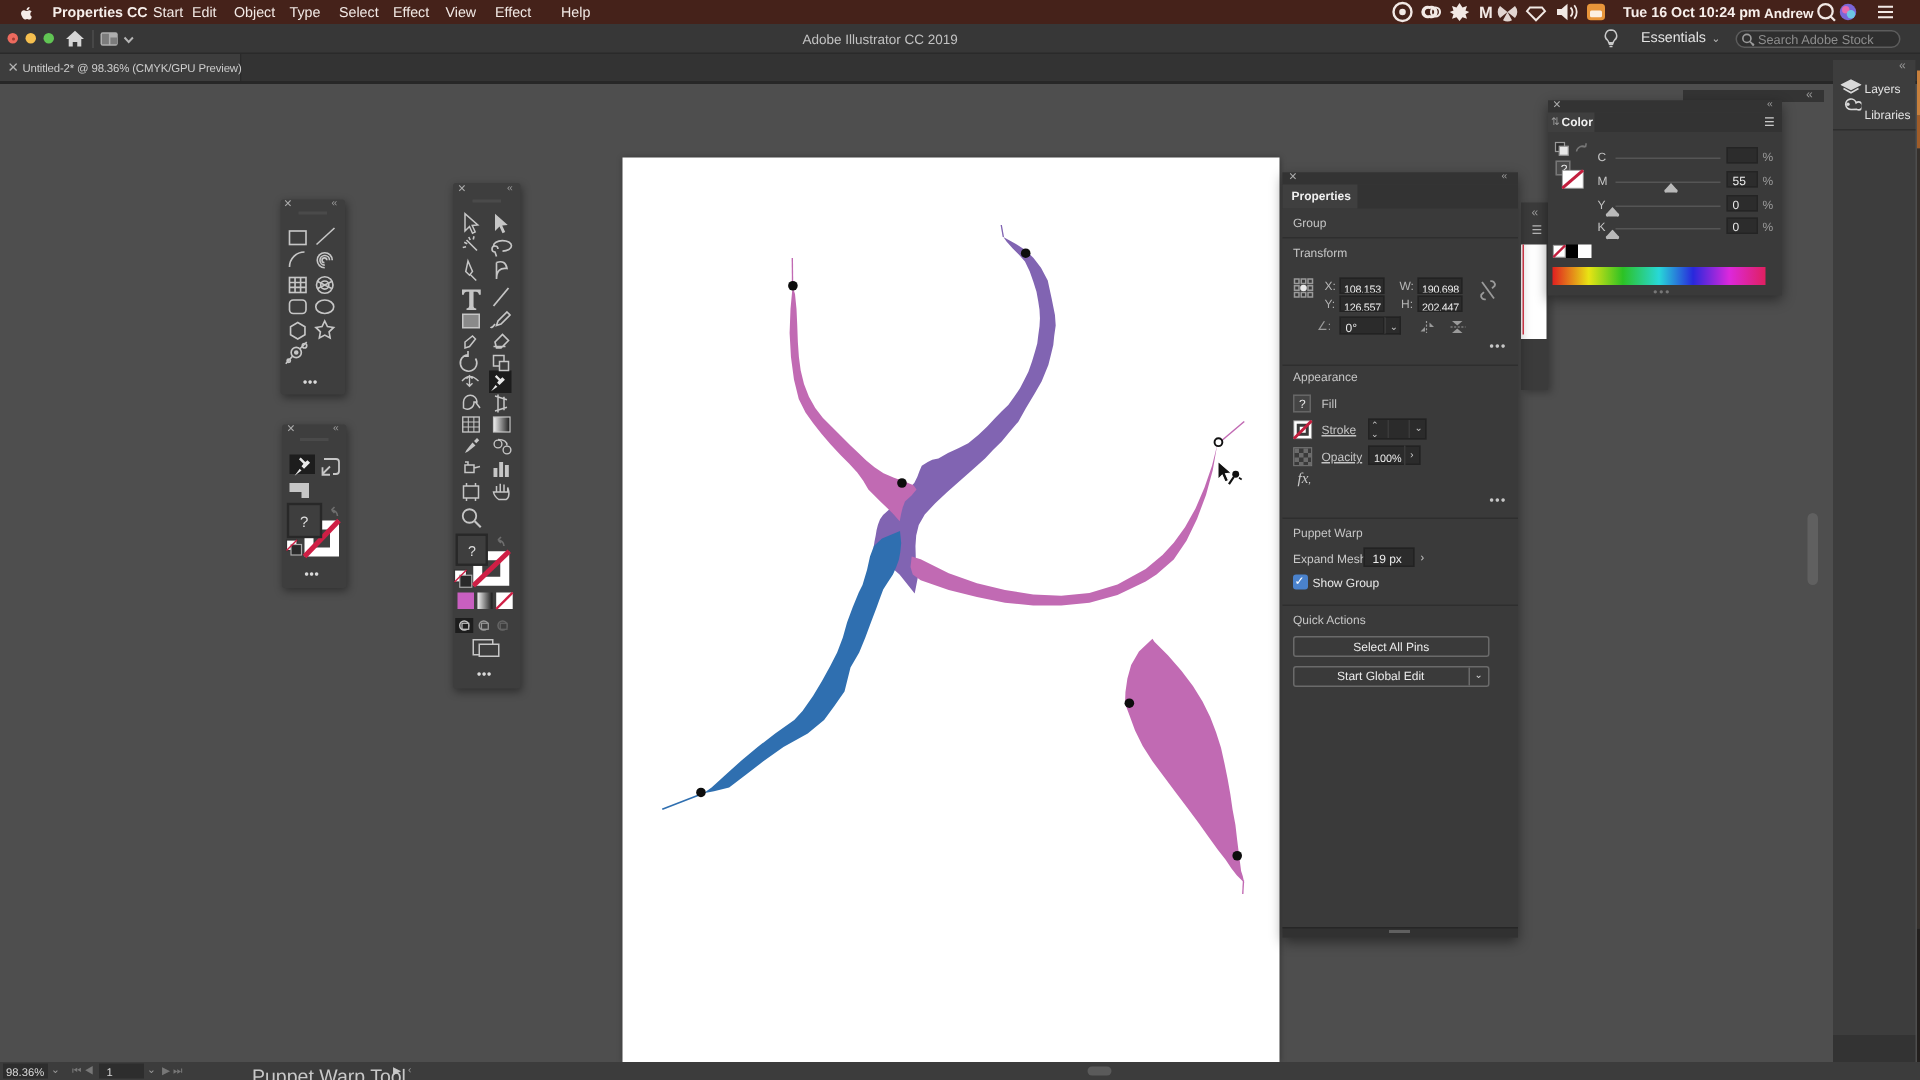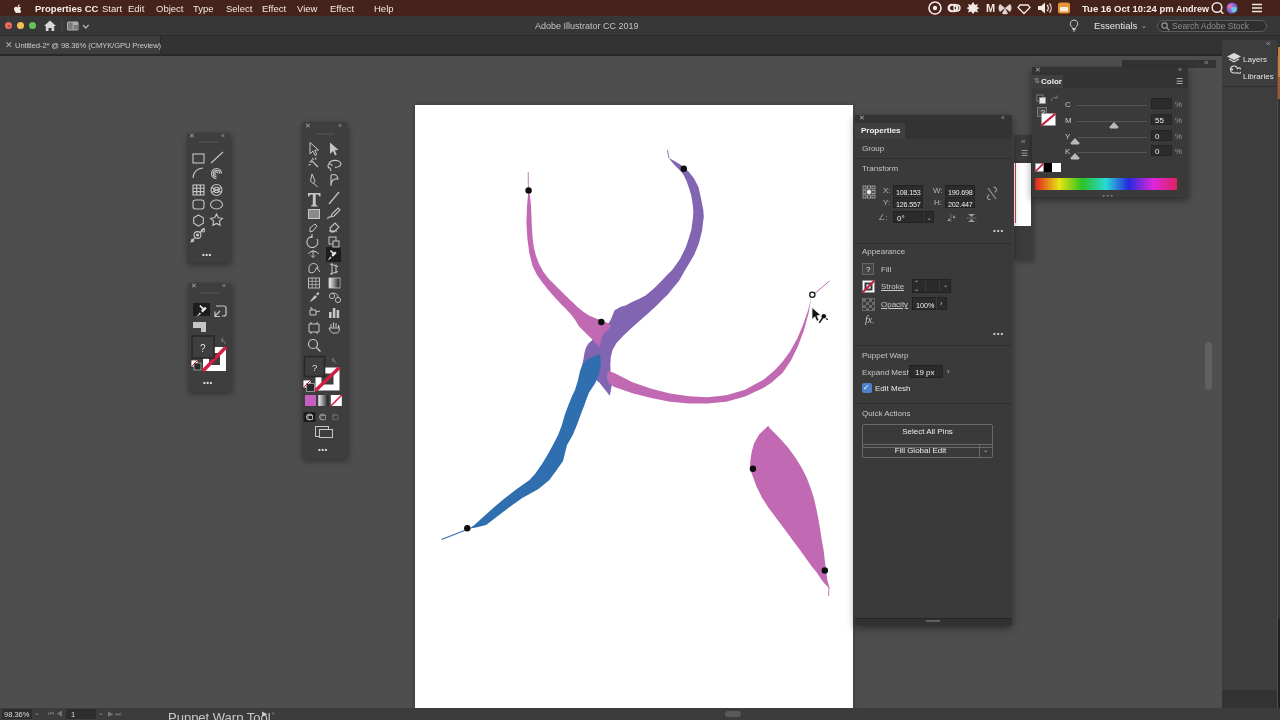--- a/index.html
+++ b/index.html
@@ -265,26 +265,26 @@
     <div class="abs" style="left:7px;top:253px;color:#c9c9c9;font-size:8px;">Expand Mesh:</div>
     <div class="abs" style="left:54px;top:250px;width:34px;height:13px;background:#2b2b2b;border:1px solid #222;">
         <span style="color:#ececec;font-size:8px;position:absolute;left:5px;top:2px;">19 px</span>
       </div>
     <div class="abs" style="left:88px;top:250px;width:12px;height:13px;">
         <span style="color:#ccc;font-size:7.5px;position:absolute;left:4px;top:2px;">›</span>
       </div>
     <div class="abs" style="left:7px;top:268px;width:10px;height:10px;background:#4a82cc;border-radius:2px;">
         <span style="color:#fff;font-size:8px;position:absolute;left:1px;top:-0.5px;">✓</span>
       </div>
-    <div class="abs" style="left:20px;top:269px;color:#e8e8e8;font-size:8px;">Edit Mesh</div>
+    <div class="abs" style="left:20px;top:269px;color:#e8e8e8;font-size:8px;">Show Group</div>
     <div class="abs" style="left:0;top:288px;width:157px;height:1px;background:#2e2e2e;"></div>
     <div class="abs" style="left:7px;top:294px;color:#c6c6c6;font-size:8px;">Quick Actions</div>
-    <div class="abs" style="left:7px;top:309px;width:131px;height:24px;border:1px solid #6a6a6a;border-radius:2px;text-align:center;color:#ececec;font-size:8px;line-height:13px;">Select All Pins</div>
+    <div class="abs" style="left:7px;top:309px;width:131px;height:14px;border:1px solid #6a6a6a;border-radius:2px;text-align:center;color:#ececec;font-size:8px;line-height:13px;">Select All Pins</div>
     <div class="abs" style="left:7px;top:329px;width:131px;height:14px;border:1px solid #6a6a6a;border-radius:2px;"></div>
-    <div class="abs" style="left:7px;top:329px;width:117px;height:14px;text-align:center;color:#ececec;font-size:8px;line-height:13.5px;">Fill Global Edit</div>
+    <div class="abs" style="left:7px;top:329px;width:117px;height:14px;text-align:center;color:#ececec;font-size:8px;line-height:13.5px;">Start Global Edit</div>
     <div class="abs" style="left:124px;top:330px;width:1px;height:12px;background:#6a6a6a;"></div>
     <div class="abs" style="left:128px;top:331px;color:#ccc;font-size:6.5px;">⌄</div>
     <div class="abs" style="left:0;top:503px;width:157px;height:7px;background:#313131;border-top:1px solid #262626;"></div>
     <div class="abs" style="left:71px;top:505px;width:14px;height:1.5px;background:#606060;"></div>
   </div>
 
   <div class="abs" id="colorpanel" style="left:1032px;top:67px;width:156px;height:130px;background:#3a3a3a;box-shadow:0 3px 8px rgba(0,0,0,0.45);">
     <div class="abs" style="left:0;top:0;width:156px;height:8px;background:#333333;"></div>
     <div class="abs" style="left:3px;top:-1px;color:#ababab;font-size:7px;">✕</div>
     <div class="abs" style="left:146px;top:-1px;color:#9a9a9a;font-size:7px;">«</div>

